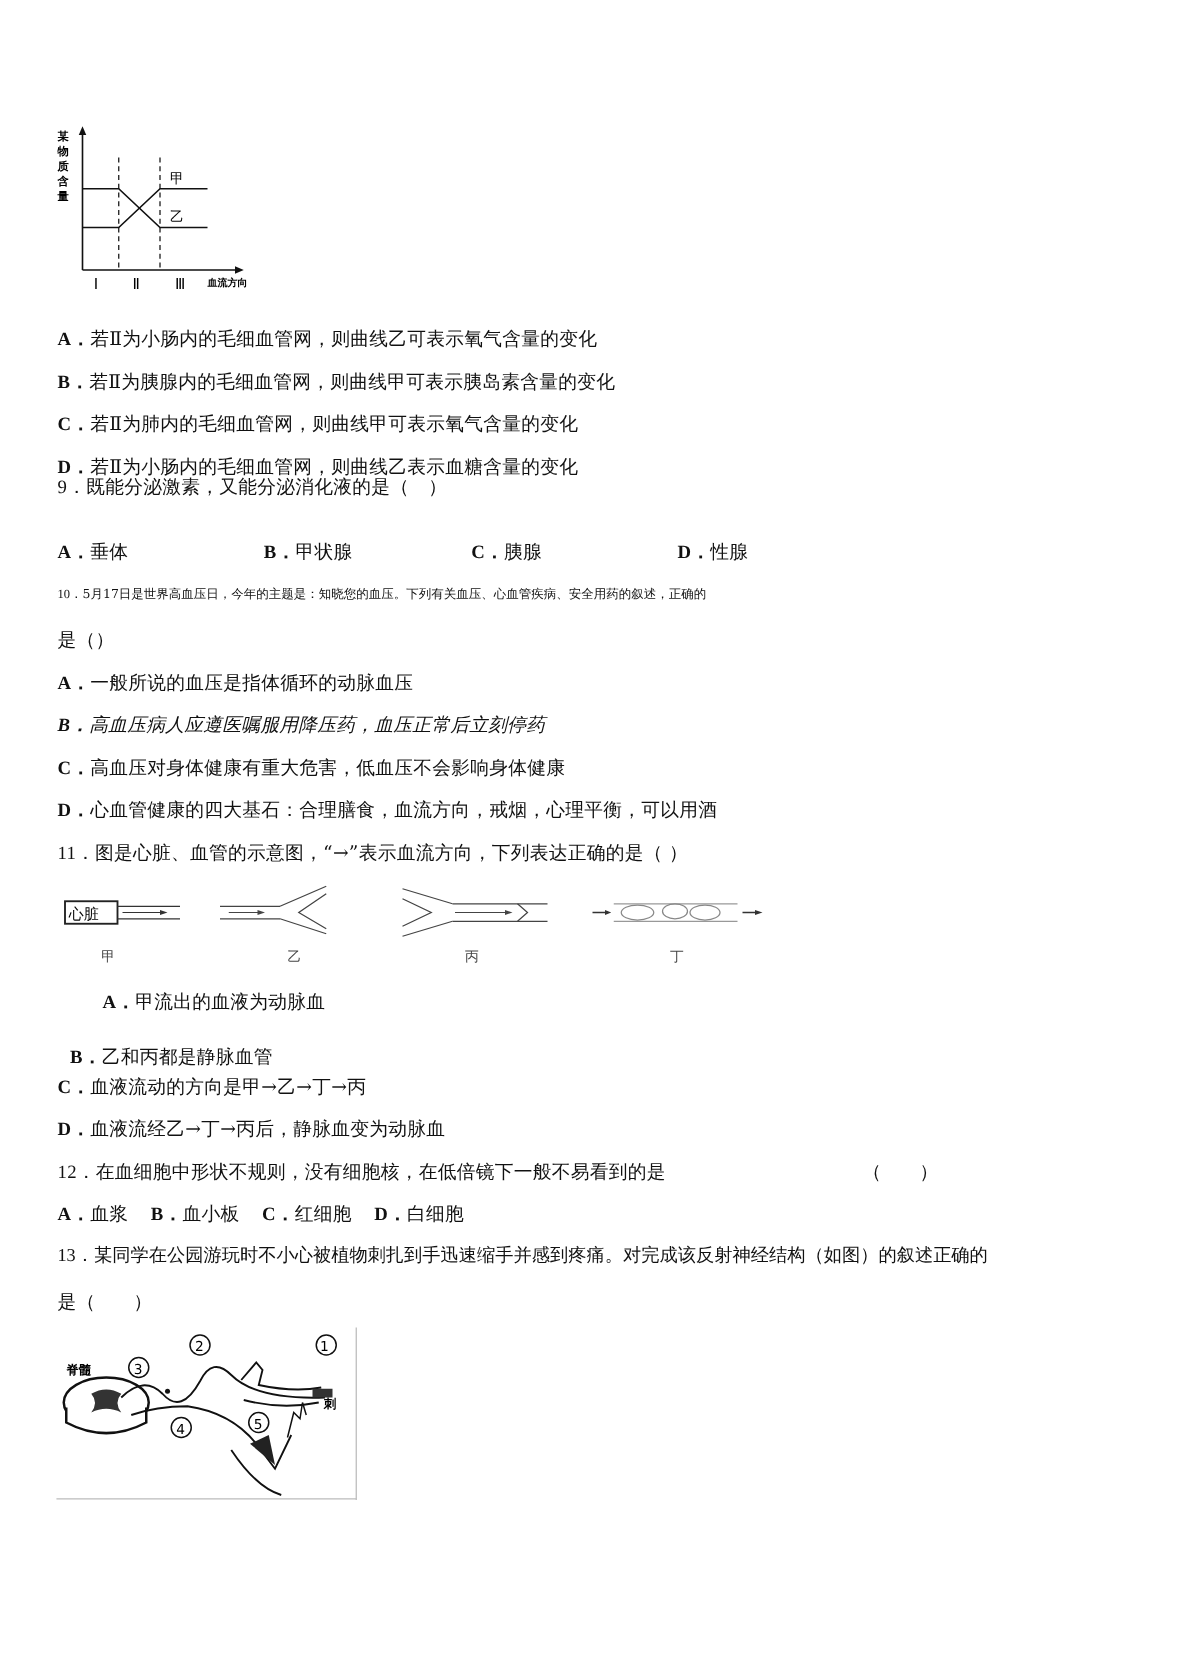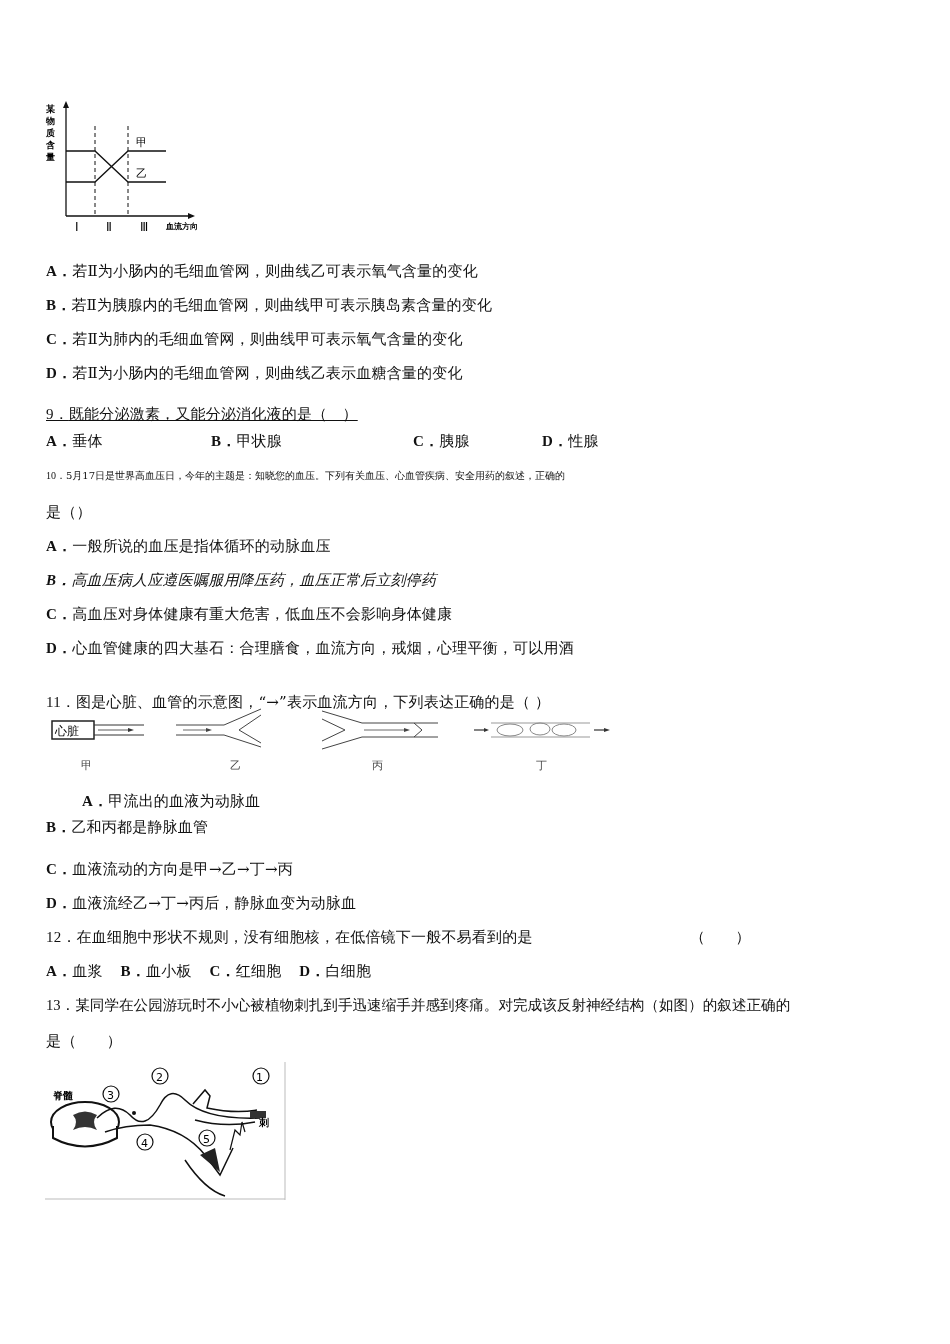--- a/index.html
+++ b/index.html
@@ -54,27 +54,27 @@
 <div class="line" style="top:295px;">
   <span class="opt-letter">B．</span><span>若Ⅱ为胰腺内的毛细血管网，则曲线甲可表示胰岛素含量的变化</span>
 </div>
 <div class="line" style="top:329px;">
   <span class="opt-letter">C．</span><span>若Ⅱ为肺内的毛细血管网，则曲线甲可表示氧气含量的变化</span>
 </div>
 <div class="line" style="top:363px;">
   <span class="opt-letter">D．</span><span>若Ⅱ为小肠内的毛细血管网，则曲线乙表示血糖含量的变化</span>
 </div>
 
-<div class="line" style="top:404px;text-decoration:underline;">
+<div class="line" style="top:379px;">
   <span class="q-num">9．</span><span>既能分泌激素，又能分泌消化液的是（　）</span>
 </div>
 <div class="line" style="top:431px;">
   <span class="inline-opt" style="position:absolute;left:0;"><span class="opt-letter">A．</span><span>垂体</span></span>
   <span class="inline-opt" style="position:absolute;left:165px;"><span class="opt-letter">B．</span><span>甲状腺</span></span>
-  <span class="inline-opt" style="position:absolute;left:331px;margin-left:36px;"><span class="opt-letter">C．</span><span>胰腺</span></span>
+  <span class="inline-opt" style="position:absolute;left:331px;"><span class="opt-letter">C．</span><span>胰腺</span></span>
   <span class="inline-opt" style="position:absolute;left:496px;"><span class="opt-letter">D．</span><span>性腺</span></span>
 </div>
 
 <div class="line" style="top:466px;font-size:10px;letter-spacing:0;">
   <span class="q-num">10．</span><span>5月17日是世界高血压日，今年的主题是：知晓您的血压。下列有关血压、心血管疾病、安全用药的叙述，正确的</span>
 </div>
 <div class="line" style="top:502px;">
   <span>是（）</span>
 </div>
 <div class="line" style="top:536px;">
@@ -83,21 +83,21 @@
 <div class="line" style="top:570px;font-style:italic;">
   <span class="opt-letter">B．</span><span>高血压病人应遵医嘱服用降压药，血压正常后立刻停药</span>
 </div>
 <div class="line" style="top:604px;">
   <span class="opt-letter">C．</span><span>高血压对身体健康有重大危害，低血压不会影响身体健康</span>
 </div>
 <div class="line" style="top:638px;">
   <span class="opt-letter">D．</span><span>心血管健康的四大基石：合理膳食，血流方向，戒烟，心理平衡，可以用酒</span>
 </div>
 
-<div class="line" style="top:692px;">
+<div class="line" style="top:672px;">
   <span class="q-num">11．</span><span>图是心脏、血管的示意图，“→”表示血流方向，下列表达正确的是（ ）</span>
 </div>
 
 <svg style="position:absolute;left:46px;top:705px;" width="580" height="70" viewBox="0 0 580 70">
 
   <g>
     <rect x="6" y="16" width="42" height="18" fill="#fff" stroke="#222" stroke-width="1.5"></rect>
     <text x="9" y="30" font-size="12">心脏</text>
     <line x1="48" y1="20" x2="98" y2="20" stroke="#333" stroke-width="1"></line>
     <line x1="48" y1="30" x2="98" y2="30" stroke="#333" stroke-width="1"></line>
@@ -139,21 +139,21 @@
     <ellipse cx="518" cy="25" rx="12" ry="6" fill="none" stroke="#888" stroke-width="1"></ellipse>
     <line x1="548" y1="25" x2="560" y2="25" stroke="#333" stroke-width="1.2"></line>
     <polygon points="564,25 558,23 558,27" fill="#333"></polygon>
     <text x="490" y="64" font-size="11" fill="#444">丁</text>
   </g>
 </svg>
 
 <div class="line" style="top:791px;margin-left:36px;">
   <span class="opt-letter">A．</span><span>甲流出的血液为动脉血</span>
 </div>
-<div class="line" style="top:817px;">
+<div class="line" style="top:835px;margin-left:10px;">
   <span class="opt-letter">B．</span><span>乙和丙都是静脉血管</span>
 </div>
 <div class="line" style="top:859px;">
   <span class="opt-letter">C．</span><span>血液流动的方向是甲→乙→丁→丙</span>
 </div>
 <div class="line" style="top:893px;">
   <span class="opt-letter">D．</span><span>血液流经乙→丁→丙后，静脉血变为动脉血</span>
 </div>
 
 <div class="line" style="top:927px;">

